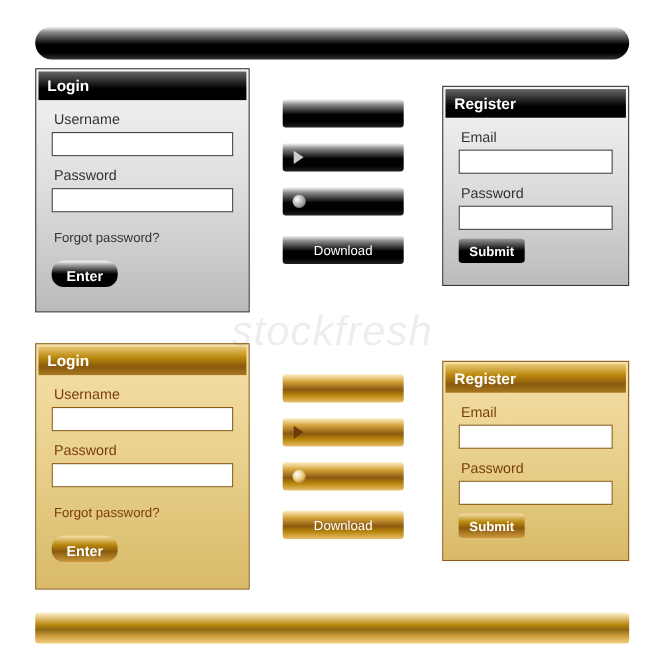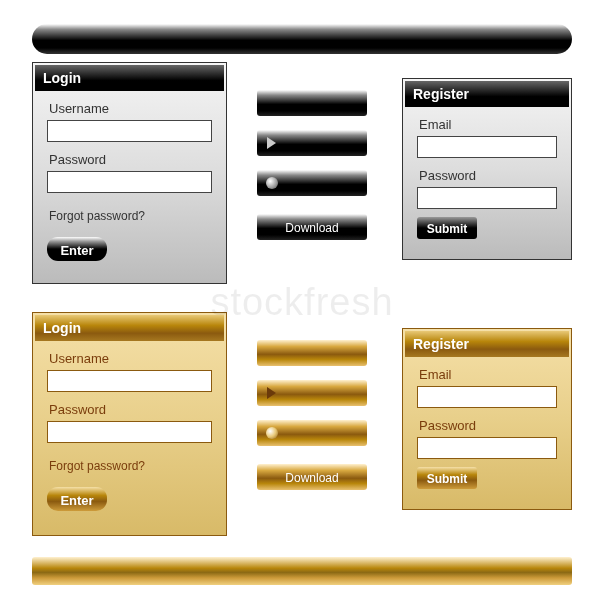--- a/index.html
+++ b/index.html
@@ -1,18 +1,18 @@
 <!DOCTYPE html>
 <html><head>
 <meta charset="utf-8">
 <style>
   * { box-sizing: border-box; margin: 0; padding: 2px; }
   body { width: 600px; height: 600px; font-family: Arial, sans-serif; background: #fff; position: relative; font-size: 13px; }
   
-  .watermark { position: absolute; top: 50%; left: 50%; transform: translate(-50%, -50%); font-size: 38px; color: rgba(0,0,0,0.07); letter-spacing: 1px; pointer-events: none; z-index: 100; }
+  .watermark { position: absolute; top: 50%; left: 50%; transform: translate(-50%, -50%); font-size: 38px; color: rgba(0,0,0,0.07); font-style: italic; letter-spacing: 1px; pointer-events: none; z-index: 100; }
 
   
   .top-bar-black { position: absolute; left: 30px; top: 22px; width: 540px; height: 30px; border-radius: 15px; background: linear-gradient(to bottom, #fff 0%, #888 18%, #000 55%, #000 80%, #333 100%); }
   .bottom-bar-gold { position: absolute; left: 30px; top: 555px; width: 540px; height: 28px; border-radius: 3px; background: linear-gradient(to bottom, #fff1d0 0%, #b8860b 40%, #8b6914 55%, #cd9b3a 75%, #f0d080 100%); }
 
   
   .login-black { position: absolute; left: 30px; top: 60px; width: 195px; height: 222px; background: linear-gradient(to bottom, #f5f5f5 0%, #ddd 50%, #bbb 100%); border: 1px solid #333; }
   .login-black .hdr { height: 26px; background: linear-gradient(to bottom, #666 0%, #000 60%, #000 100%); color: #fff; font-weight: bold; padding: 5px 8px; font-size: 14px; }
   .login-black .body { padding: 8px 12px; color: #333; }
   .login-black input[type=text], .login-black input[type=password] { width: 100%; height: 22px; border: 1px solid #444; margin: 2px 0 8px 0; background: #fff; padding: 2px 4px; }

